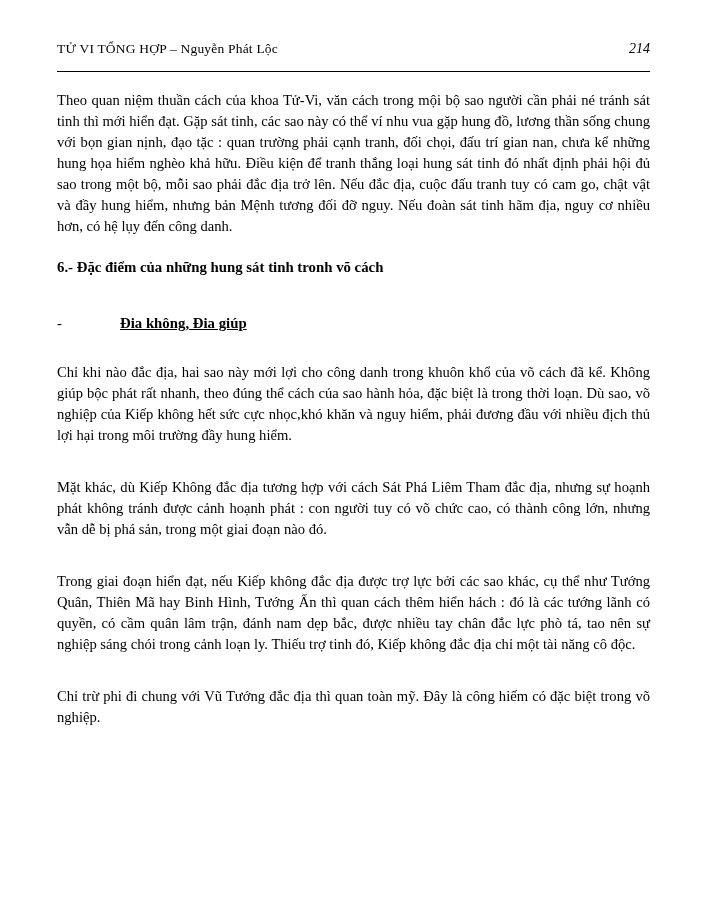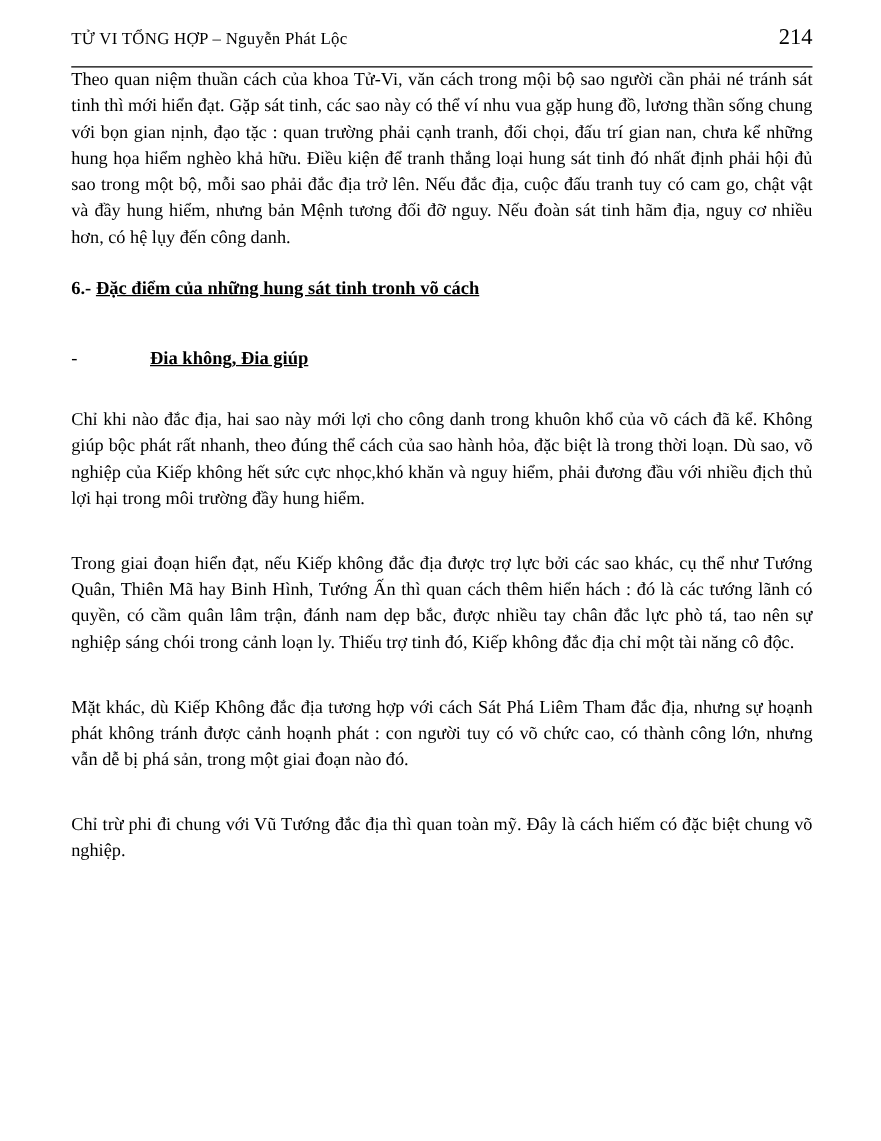--- a/index.html
+++ b/index.html
@@ -9,57 +9,56 @@
   }
   .page {
     position: relative;
     width: 705px;
     height: 913px;
     margin: 0 auto;
     background: #ffffff;
     color: #000000;
     font-family: "Liberation Serif", "DejaVu Serif", serif;
     box-sizing: border-box;
-    padding: 20px 55px 0 57px;
+    padding: 40px 55px 0 57px;
     overflow: hidden;
   }
   .doc-header {
     display: flex;
     justify-content: space-between;
     align-items: baseline;
     font-size: 13.5px;
     line-height: 18px;
   }
   .doc-header .title { letter-spacing: 0.2px; }
-  .doc-header .pagenum { font-size: 18px; }
+  .doc-header .pagenum { font-size: 14px; font-style: italic; }
   .rule {
     border: none;
     border-top: 1.4px solid #000000;
     margin: 13px 0 0 0;
   }
   .body-text {
     font-size: 14.6px;
     line-height: 21px;
     text-align: justify;
   }
   .body-text p {
     margin: 0 0 31px 0;
   }
   .body-text p.first {
-    margin-top: 0;
+    margin-top: 18px;
     margin-bottom: 14px;
   }
   .section-heading {
     font-weight: bold;
     font-size: 14.8px;
     line-height: 21px;
     margin: 20px 0 35px 0;
   }
   .section-heading .underlined {
-    text-decoration: underline;
     margin-top: 43px;
   }
   .sub-item {
     display: flex;
     font-weight: bold;
     font-size: 14.8px;
     line-height: 21px;
     margin: 0 0 28px 0;
   }
   .sub-item .bullet {
@@ -92,21 +91,21 @@
     </div>
 
     <div class="sub-item">
       <span class="bullet">-</span>
       <span class="label">Đia không, Đia giúp</span>
     </div>
 
     <p>Chỉ khi nào đắc địa, hai sao này mới lợi cho công danh trong khuôn khổ của võ cách đã kể. Không giúp bộc phát rất nhanh, theo đúng thể cách của sao hành hỏa, đặc biệt là trong thời loạn. Dù sao, võ nghiệp của Kiếp không hết sức cực nhọc,khó khăn và nguy hiểm, phải đương đầu với nhiều địch thủ lợi hại trong môi trường đầy hung hiểm.</p>
 
 
+    <p>Mặt khác, dù Kiếp Không đắc địa tương hợp với cách Sát Phá Liêm Tham đắc địa, nhưng sự hoạnh phát không tránh được cảnh hoạnh phát : con người tuy có võ chức cao, có thành công lớn, nhưng vẫn dễ bị phá sản, trong một giai đoạn nào đó.</p>
+
     <p>Trong giai đoạn hiển đạt, nếu Kiếp không đắc địa được trợ lực bởi các sao khác, cụ thể như Tướng Quân, Thiên Mã hay Binh Hình, Tướng Ấn thì quan cách thêm hiển hách : đó là các tướng lãnh có quyền, có cầm quân lâm trận, đánh nam dẹp bắc, được nhiều tay chân đắc lực phò tá, tao nên sự nghiệp sáng chói trong cảnh loạn ly. Thiếu trợ tinh đó, Kiếp không đắc địa chỉ một tài năng cô độc.</p>
 
-    <p>Mặt khác, dù Kiếp Không đắc địa tương hợp với cách Sát Phá Liêm Tham đắc địa, nhưng sự hoạnh phát không tránh được cảnh hoạnh phát : con người tuy có võ chức cao, có thành công lớn, nhưng vẫn dễ bị phá sản, trong một giai đoạn nào đó.</p>
-
-    <p>Chỉ trừ phi đi chung với Vũ Tướng đắc địa thì quan toàn mỹ. Đây là cách hiếm có đặc biệt chung võ nghiệp.</p>
+    <p>Chỉ trừ phi đi chung với Vũ Tướng đắc địa thì quan toàn mỹ. Đây là công hiếm có đặc biệt trong võ nghiệp.</p>
 
   </div>
 
 </div>
 
 </body></html>

